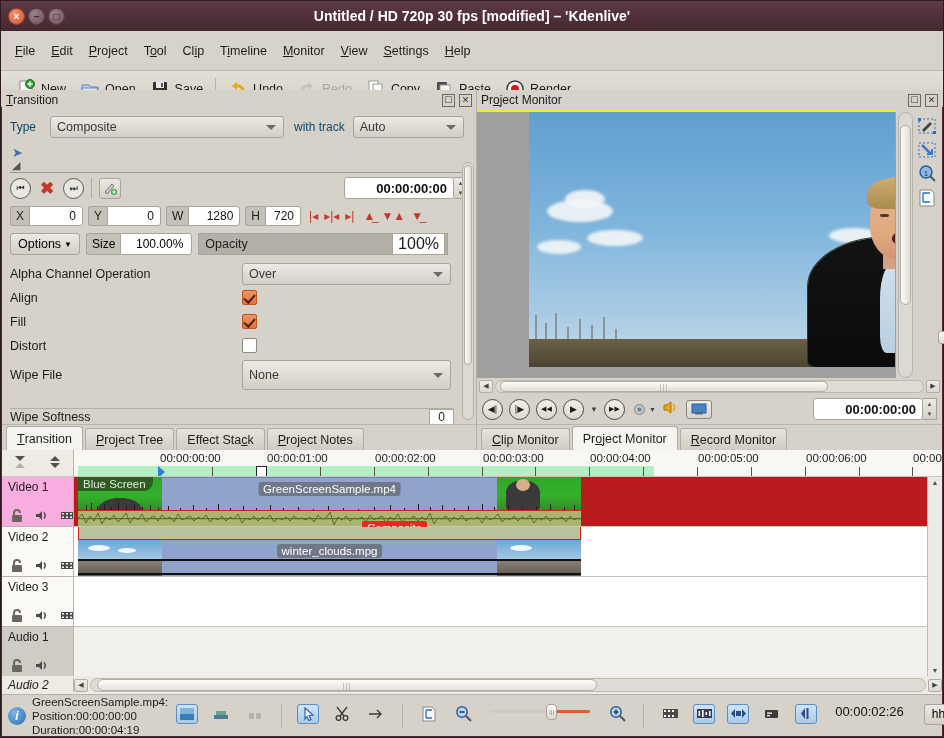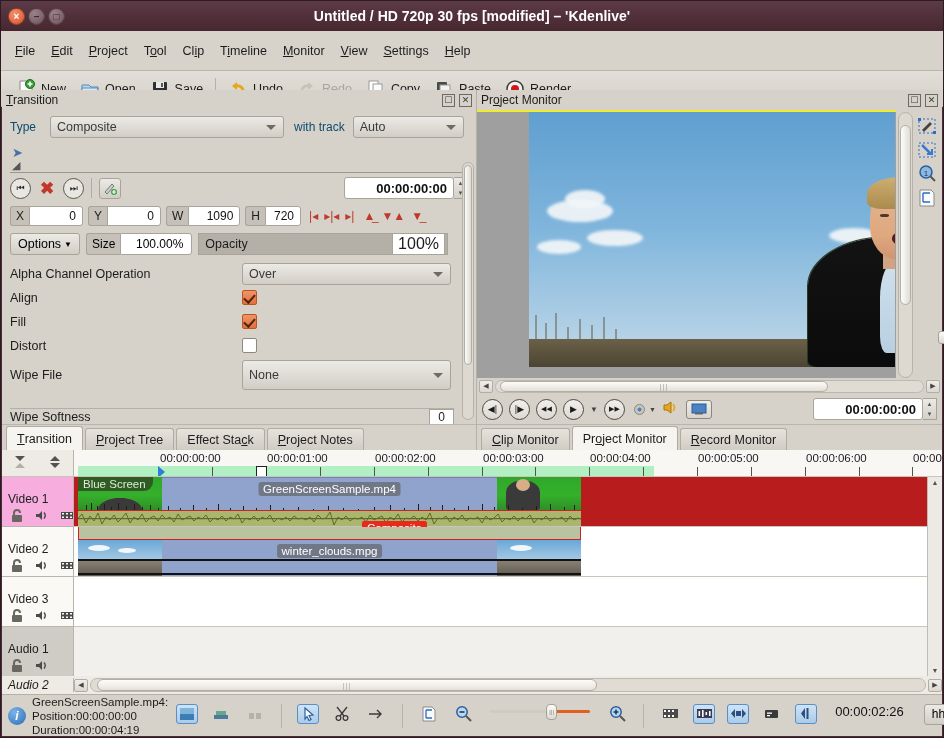--- a/index.html
+++ b/index.html
@@ -333,21 +333,21 @@
     border:1.5px solid #222; background:#fff;
   }
   .tl-tracks { flex:1; display:flex; overflow:hidden; }
   .track-heads { width: 72px; border-right:1px solid #b9b5ad; }
   .thead {
     border-bottom: 1px solid #b9b5ad; position: relative;
     background:#fbf9f6;
   }
   .thead.sel { background:#f7aede; }
   .thead.audio { background:#cfccc6; }
-  .thead-name { font-size:12px; color:#1c1c1c; padding: 15px 0 0 6px; }
+  .thead-name { font-size:12px; color:#1c1c1c; padding: 3px 0 0 6px; }
   .thead-btns { position:absolute; bottom: 4px; left: 8px; display:flex; gap: 11px; }
   .tb-ic { width: 14px; height: 13px; position: relative; }
   .tracks-area { flex:1; position:relative; background:#ffffff; overflow:hidden;}
   .track-row { position:absolute; left:0; right:0; border-bottom:1px solid #c9c5bd; }
   .trk-v1 { background: #b91c1c; }
   .trk-plain { background: #ffffff; }
   .trk-audio { background: #f2f0ec; }
   .clip {
     position:absolute; overflow:hidden;
   }
@@ -575,21 +575,21 @@
           <div class="numgrp">
             <span class="k">X</span>
             <span class="v" style="width:54px">0</span>
           </div>
           <div class="numgrp">
             <span class="k">Y</span>
             <span class="v" style="width:54px">0</span>
           </div>
           <div class="numgrp">
             <span class="k">W</span>
-            <span class="v" style="width:52px">1090</span>
+            <span class="v" style="width:52px">1280</span>
           </div>
           <div class="numgrp">
             <span class="k">H</span>
             <span class="v" style="width:36px">720</span>
           </div>
           <span class="align-ico">|◂</span>
           <span class="align-ico">▸|◂</span>
           <span class="align-ico">▸|</span>
           <span class="align-ico" style="margin-left:6px">▲̲</span>
           <span class="align-ico">▼▲</span>

